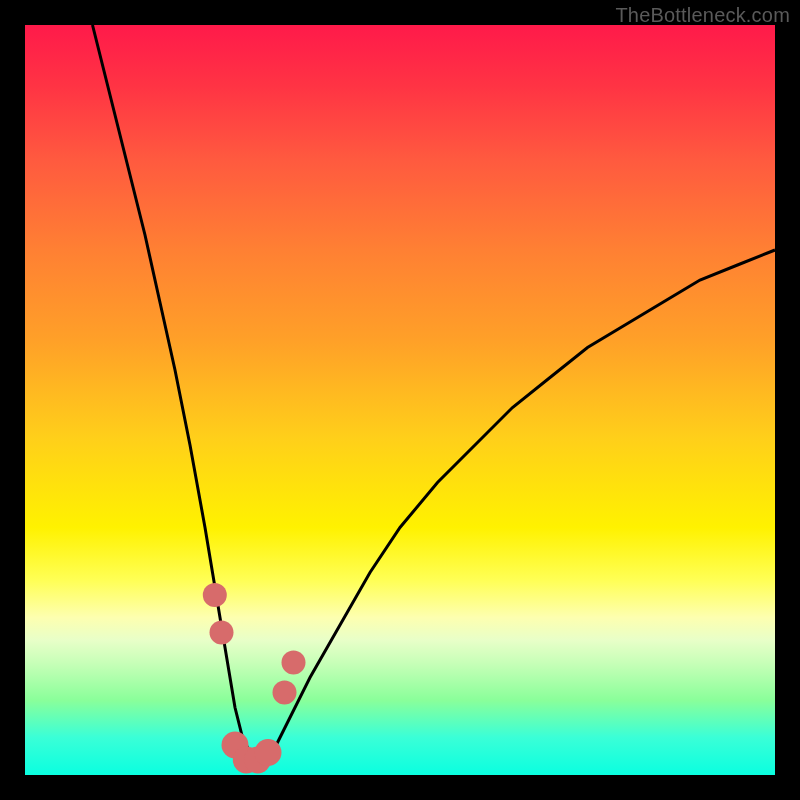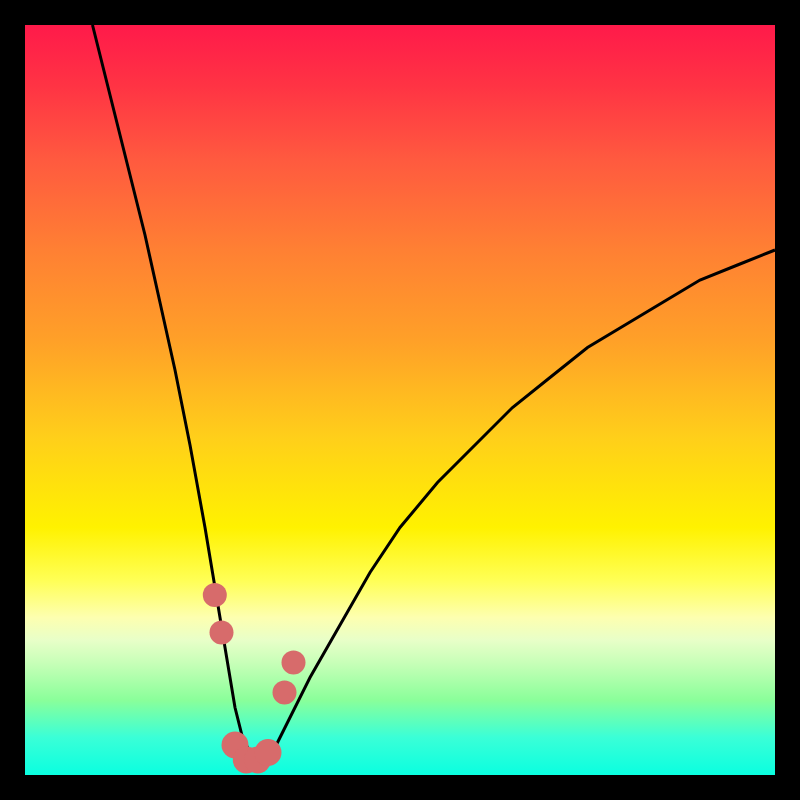--- a/index.html
+++ b/index.html
@@ -57,20 +57,21 @@
     top: 0;
     width: 750px;
     height: 750px;
     overflow: visible;
   }
 </style>
 </head>
 <body>
 
 <div class="frame">
+  <div class="watermark">TheBottleneck.com</div>
   <div class="plot">
     <svg class="curve" viewBox="0 0 750 750">
       <path fill="none" stroke="#000000" stroke-width="3" id="curve-path" d="M67.5 0.0 L75.0 30.0 L90.0 90.0 L105.0 150.0 L120.0 210.0 L135.0 277.5 L150.0 345.0 L165.0 420.0 L180.0 502.5 L187.5 547.5 L195.0 592.5 L202.5 637.5 L210.0 682.5 L217.5 712.5 L225.0 727.5 L232.5 735.0 L240.0 735.0 L247.5 727.5 L262.5 697.5 L285.0 652.5 L315.0 600.0 L345.0 547.5 L375.0 502.5 L412.5 457.5 L450.0 420.0 L487.5 382.5 L525.0 352.5 L562.5 322.5 L600.0 300.0 L637.5 277.5 L675.0 255.0 L712.5 240.0 L750.0 225.0"></path>
       <g id="markers-group">
           <circle cx="189.8" cy="570.0" r="12.0" fill="#d76b6b"></circle>
           <circle cx="196.5" cy="607.5" r="12.0" fill="#d76b6b"></circle>
           <circle cx="210.0" cy="720.0" r="13.5" fill="#d76b6b"></circle>
           <circle cx="221.3" cy="735.0" r="13.5" fill="#d76b6b"></circle>
           <circle cx="232.5" cy="735.0" r="13.5" fill="#d76b6b"></circle>
           <circle cx="243.0" cy="727.5" r="13.5" fill="#d76b6b"></circle>

